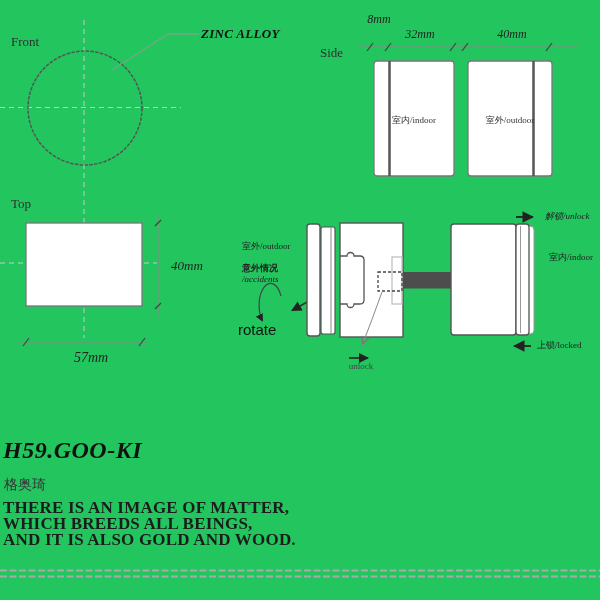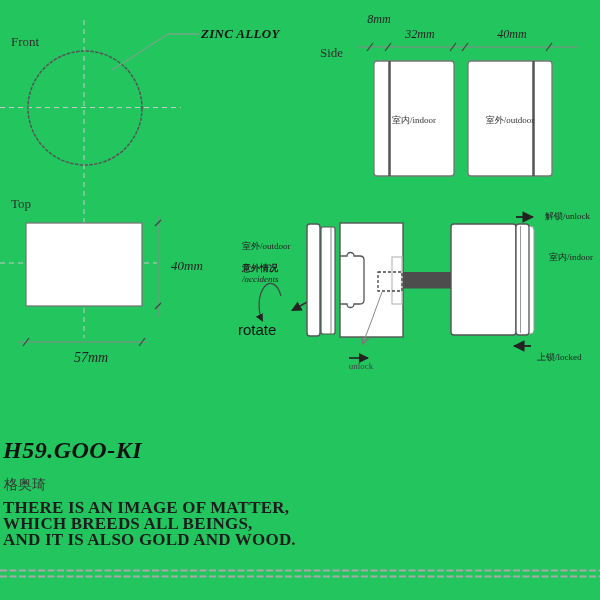--- a/index.html
+++ b/index.html
@@ -103,23 +103,23 @@
 
   <div class="lbl view-label" style="left:11px;top:196px;">Top</div>
   <div class="lbl dim" style="left:171px;top:258px;font-size:13px;">40mm</div>
   <div class="lbl dim" style="left:65px;top:350px;width:52px;font-size:14px;">57mm</div>
 
   <div class="lbl op-lbl" style="left:242px;top:240px;">室外/outdoor</div>
   <div class="lbl op-lbl" style="left:242px;top:262px;font-weight:bold;">意外情况</div>
   <div class="lbl op-lbl" style="left:242px;top:274px;font-style:italic;text-align:right;">/accidents</div>
   <div class="lbl rotate-lbl" style="left:238px;top:321px;">rotate</div>
   <div class="lbl unlock-sm" style="left:345px;top:361px;width:32px;">unlock</div>
-  <div class="lbl op-lbl" style="left:545px;top:210px;">解锁/unlock</div>
+  <div class="lbl op-lbl" style="left:545px;top:210px;font-style:italic;">解锁/unlock</div>
   <div class="lbl op-lbl" style="left:549px;top:251px;">室内/indoor</div>
-  <div class="lbl op-lbl" style="left:537px;top:351px;">上锁/locked</div>
+  <div class="lbl op-lbl" style="left:537px;top:339px;">上锁/locked</div>
 
   <div class="lbl model" style="left:3px;top:437px;">H59.GOO-KI</div>
   <div class="lbl brand-cn" style="left:4px;top:452px;margin-top:24px;">格奥琦</div>
   <div class="lbl tagline" style="left:3px;top:500px;">THERE IS AN IMAGE OF MATTER,</div>
   <div class="lbl tagline" style="left:3px;top:532px;">AND IT IS ALSO GOLD AND WOOD.</div>
   <div class="lbl tagline" style="left:3px;top:516px;">WHICH BREEDS ALL BEINGS,</div>
 
 </div>
 
 </body></html>

